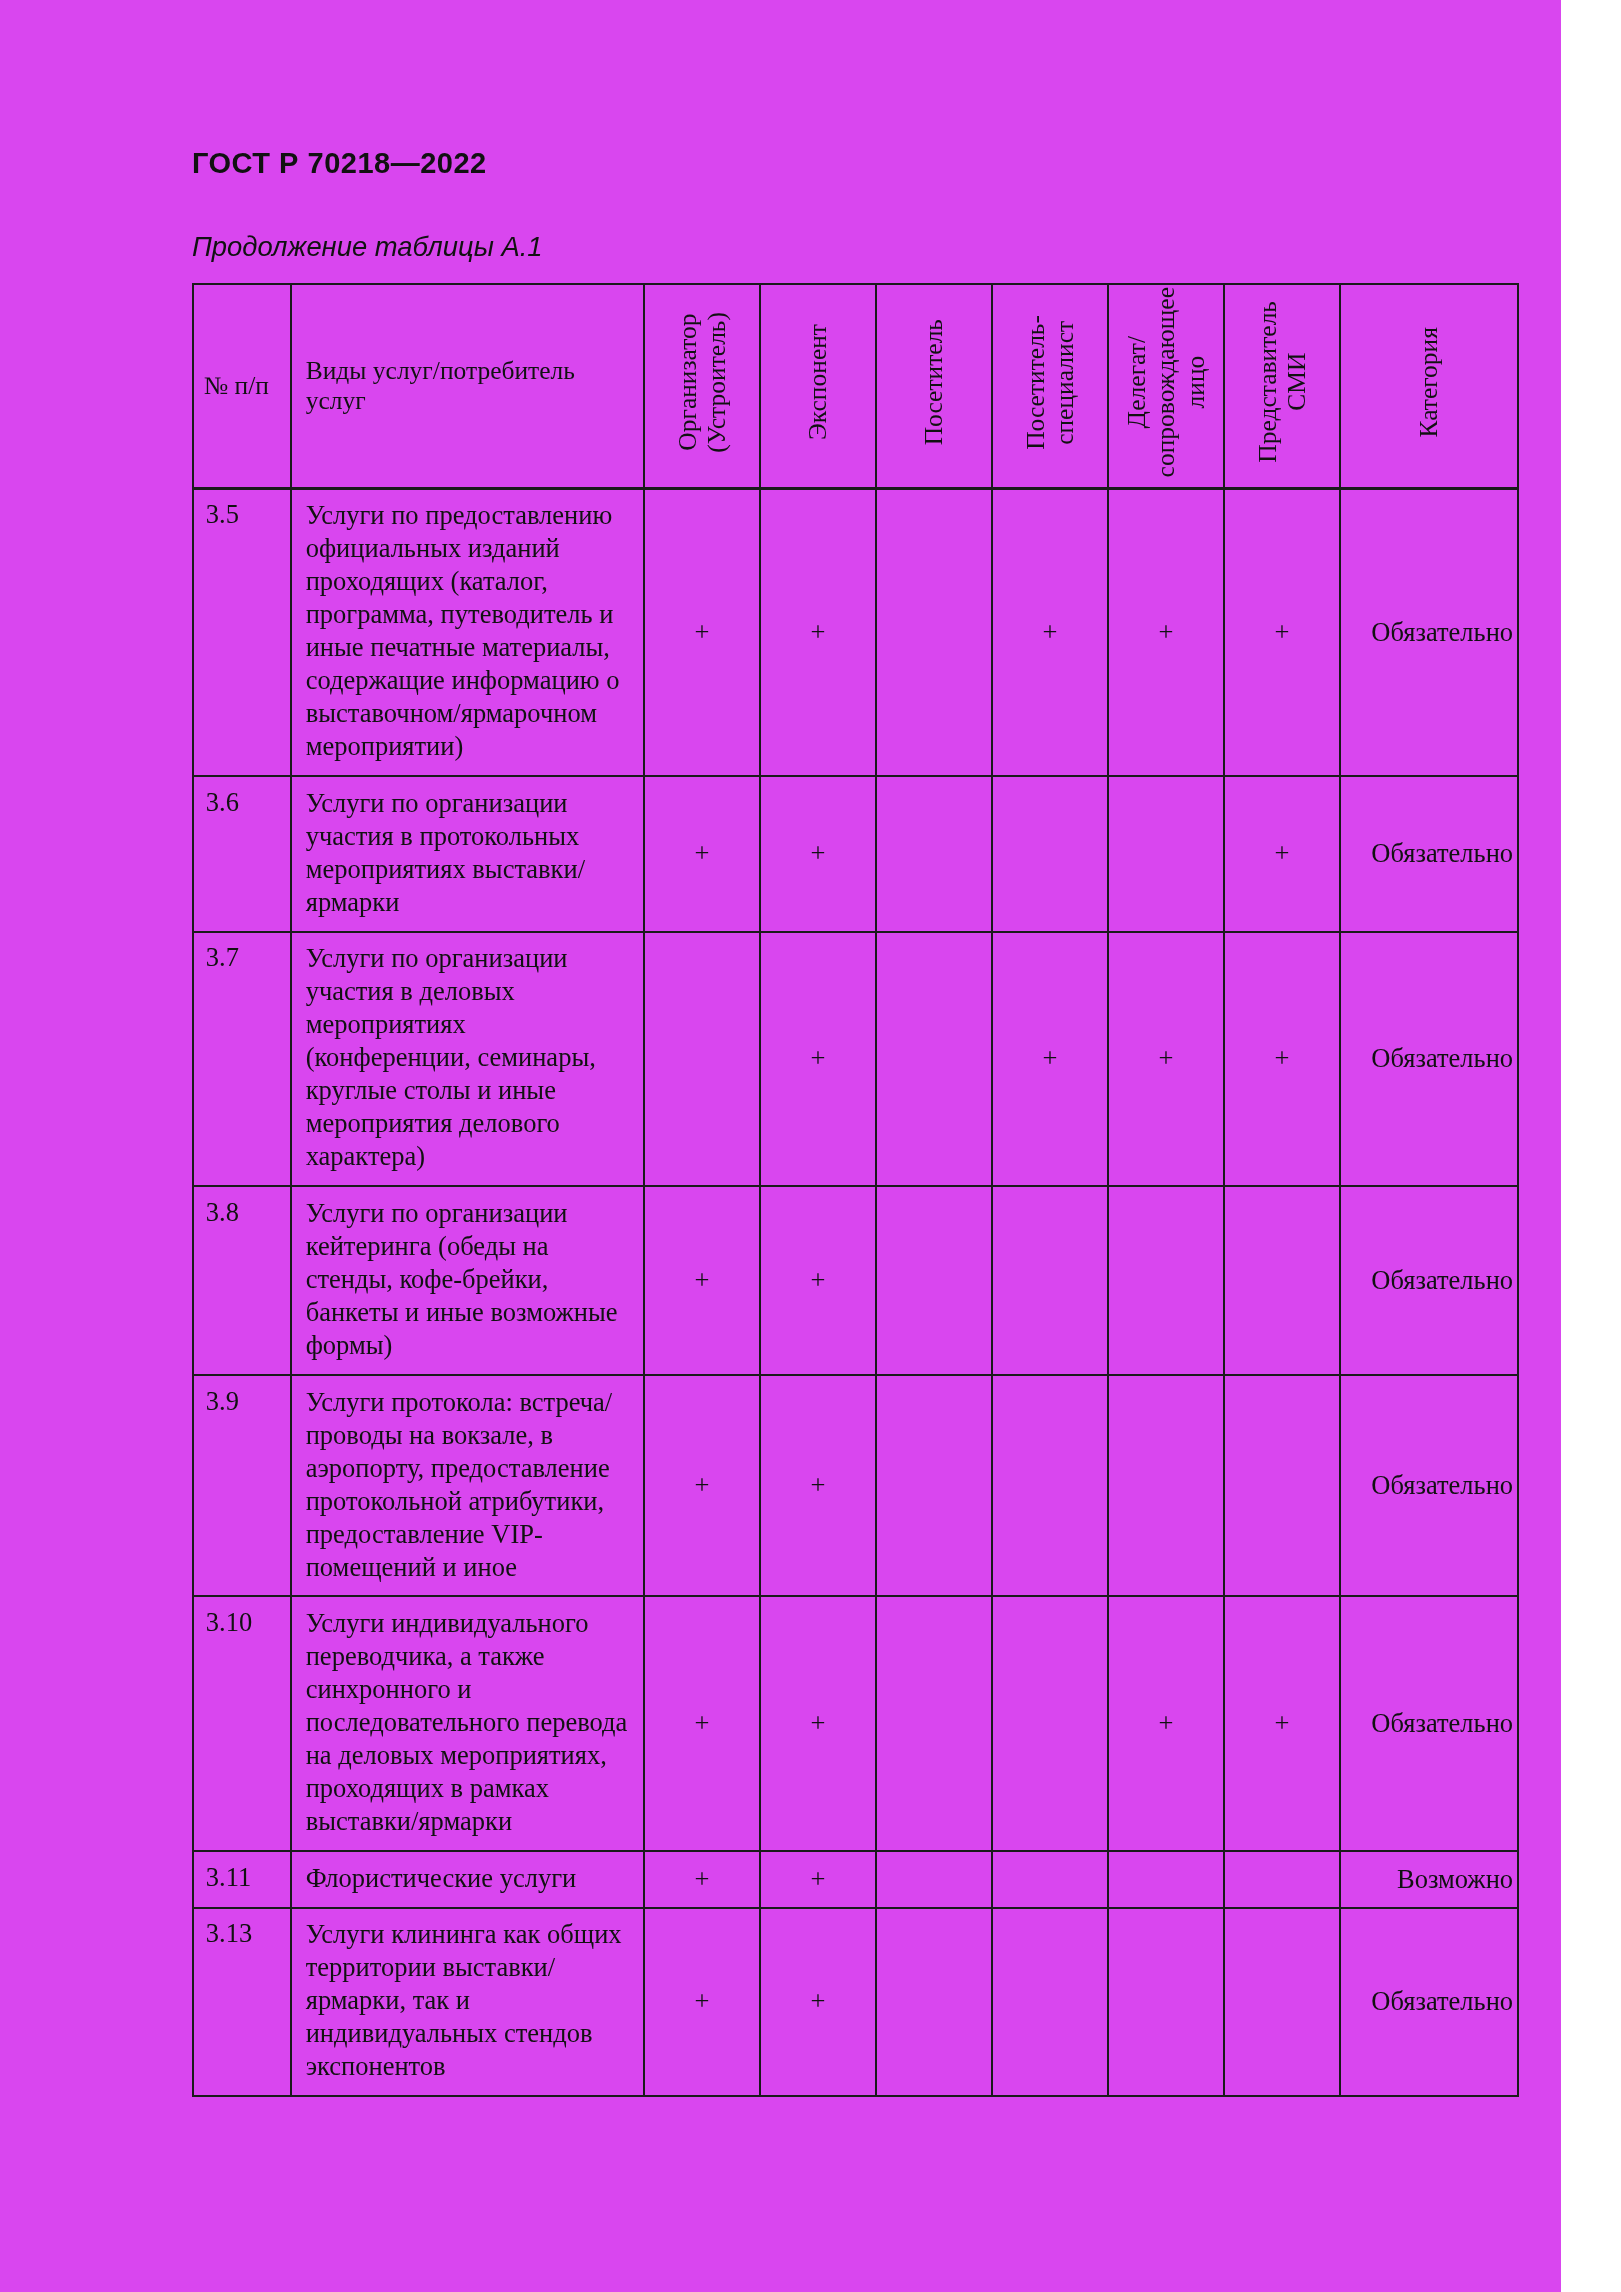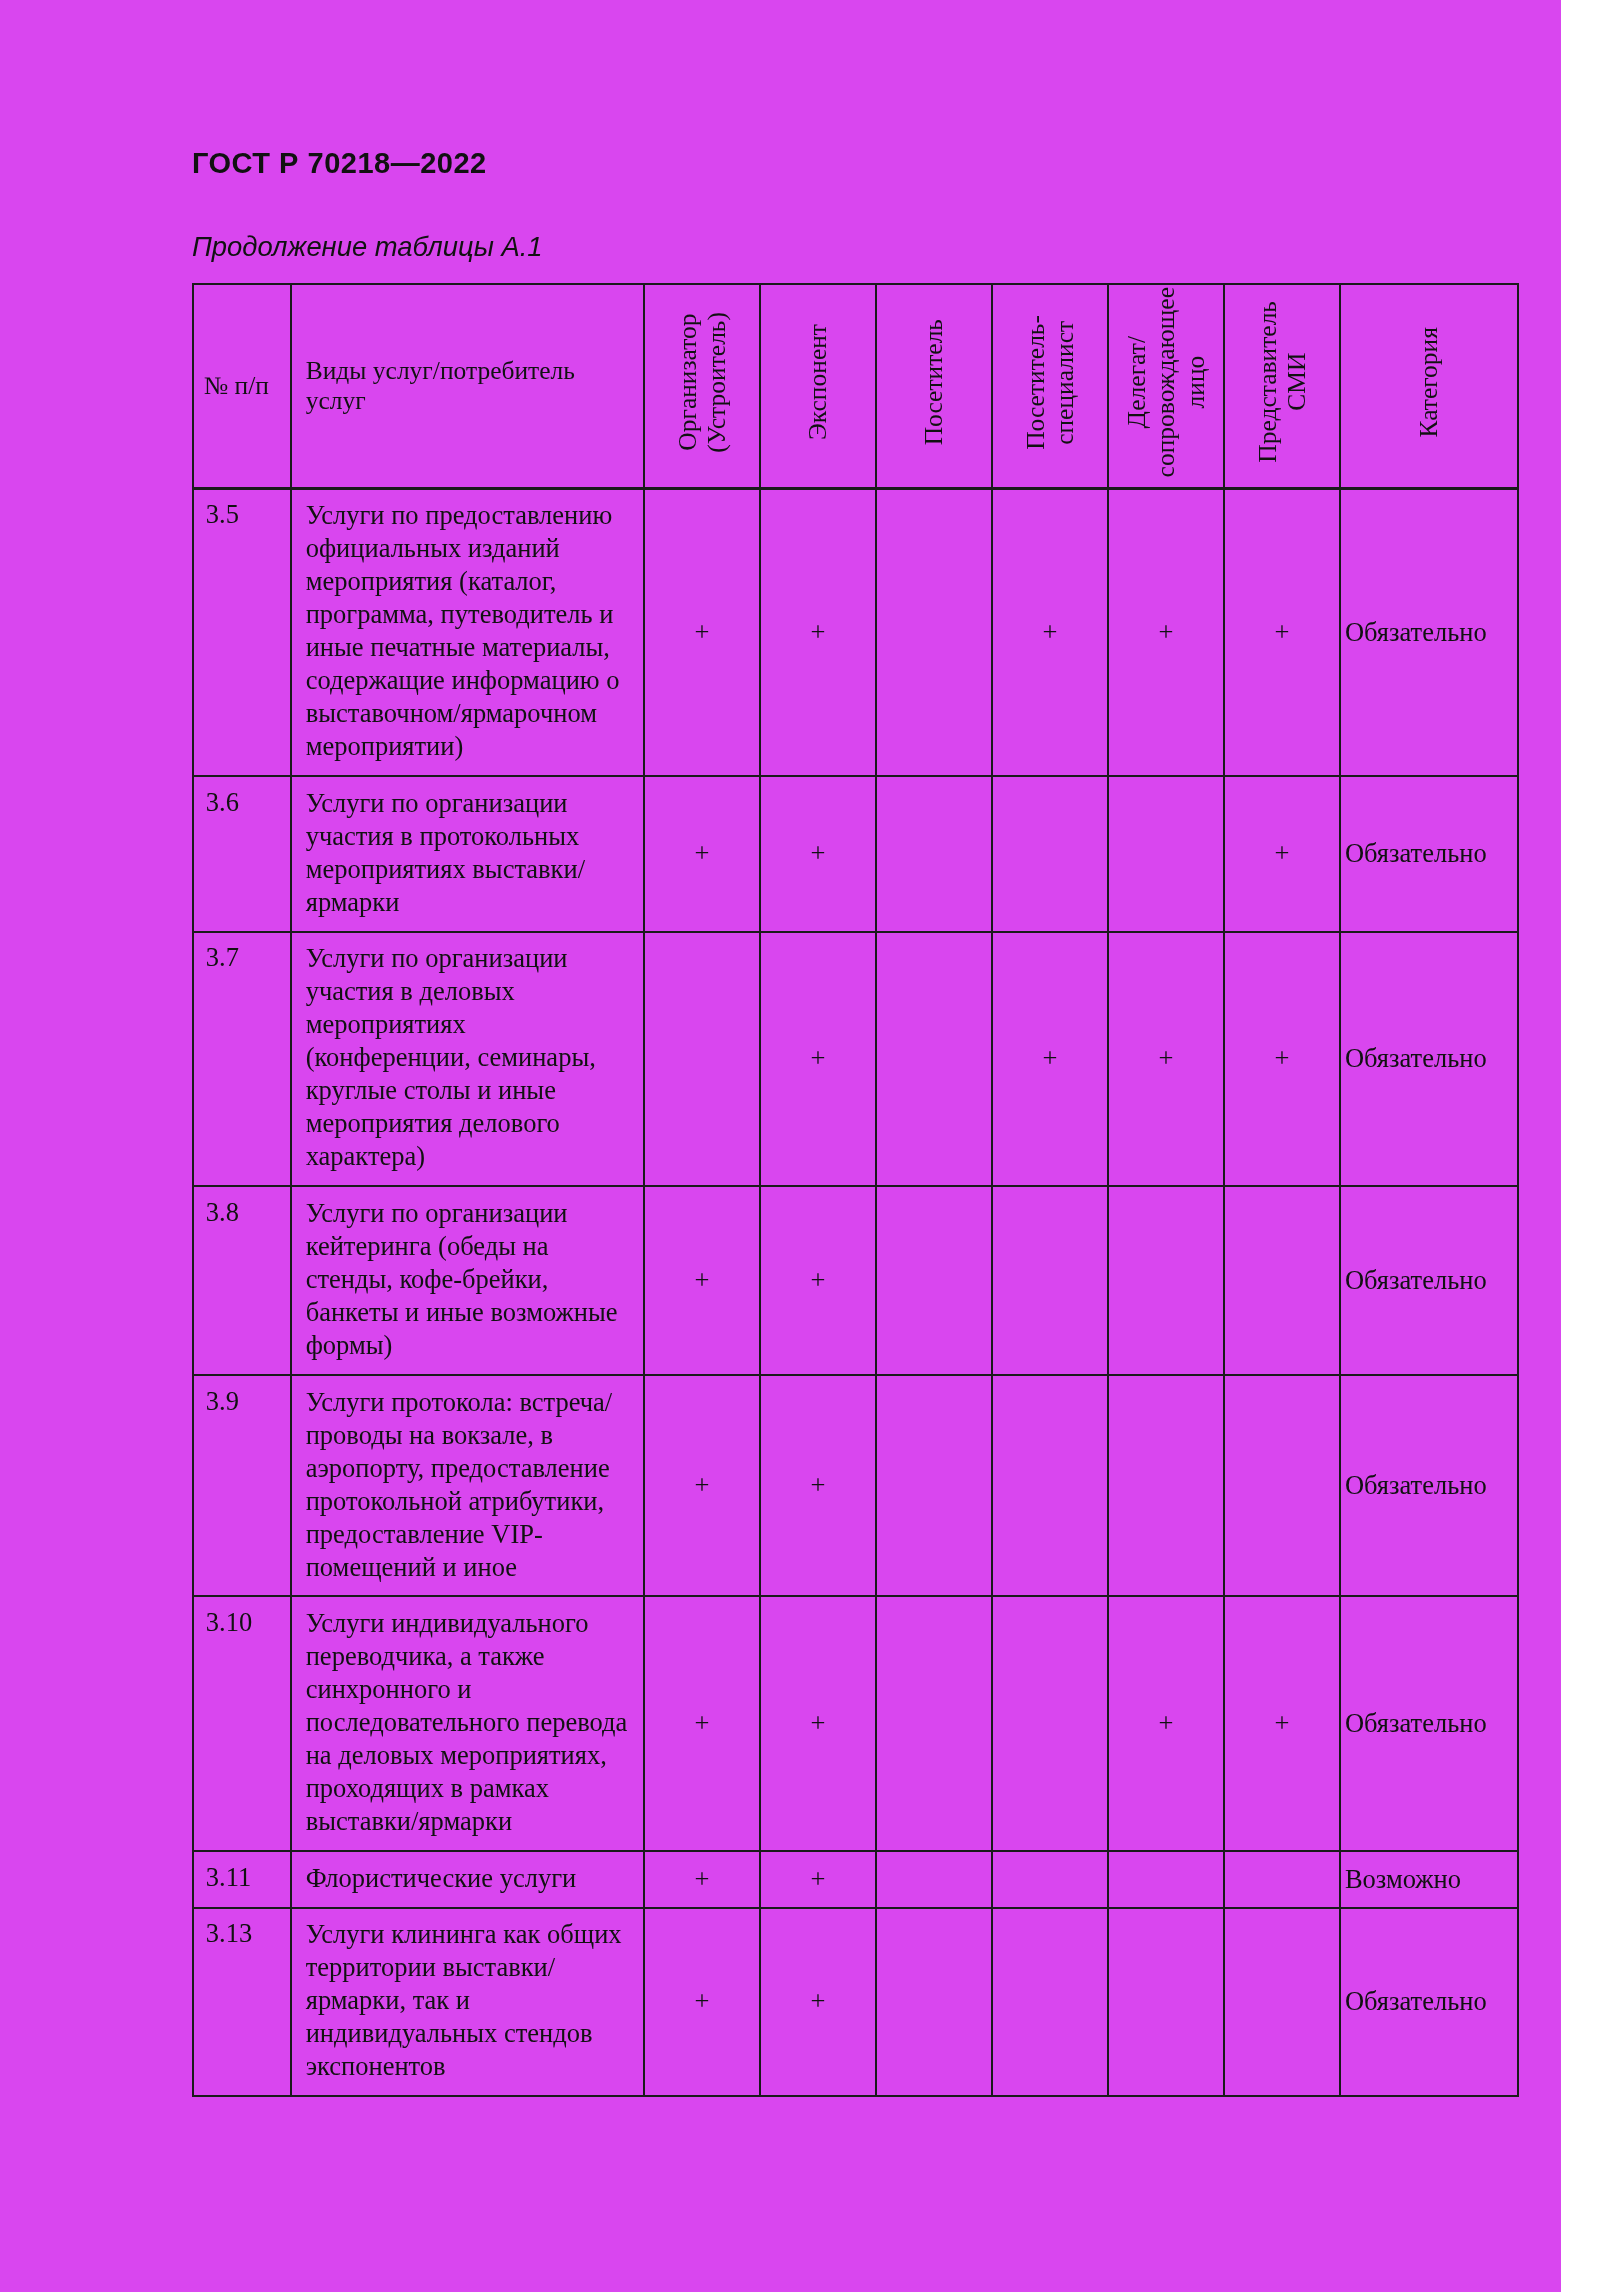--- a/index.html
+++ b/index.html
@@ -77,21 +77,21 @@
     text-align: left;
     padding: 9.8px 11.8px 11.8px 13.7px;
     line-height: 33px;
   }
   td.c-mark {
     text-align: center;
     vertical-align: middle;
     font-size: 27.4px;
   }
   td.c-cat {
-    text-align: left;
+    text-align: right;
     vertical-align: middle;
     padding: 5.9px 3.9px;
   }
 </style>
 </head>
 <body>
 
 <div class="page">
 
   <div class="doc-code">ГОСТ Р 70218—2022</div>
@@ -138,21 +138,21 @@
 СМИ</span>
         </th>
         <th class="h-rot">
           <span class="vtext">Категория</span>
         </th>
       </tr>
     </thead>
     <tbody id="table-body">
         <tr>
     <td class="c-num">3.5</td>
-    <td class="c-service">Услуги по предоставлению официальных изданий мероприятия (каталог, программа, путеводитель и иные печатные материалы, содержащие информацию о выставочном/ярмарочном мероприятии)</td>
+    <td class="c-service">Услуги по предоставлению официальных изданий проходящих (каталог, программа, путеводитель и иные печатные материалы, содержащие информацию о выставочном/ярмарочном мероприятии)</td>
     <td class="c-mark">+</td>
     <td class="c-mark">+</td>
     <td class="c-mark"></td>
     <td class="c-mark">+</td>
     <td class="c-mark">+</td>
     <td class="c-mark">+</td>
     <td class="c-cat">Обязательно</td>
   </tr>
         <tr>
     <td class="c-num">3.6</td>

